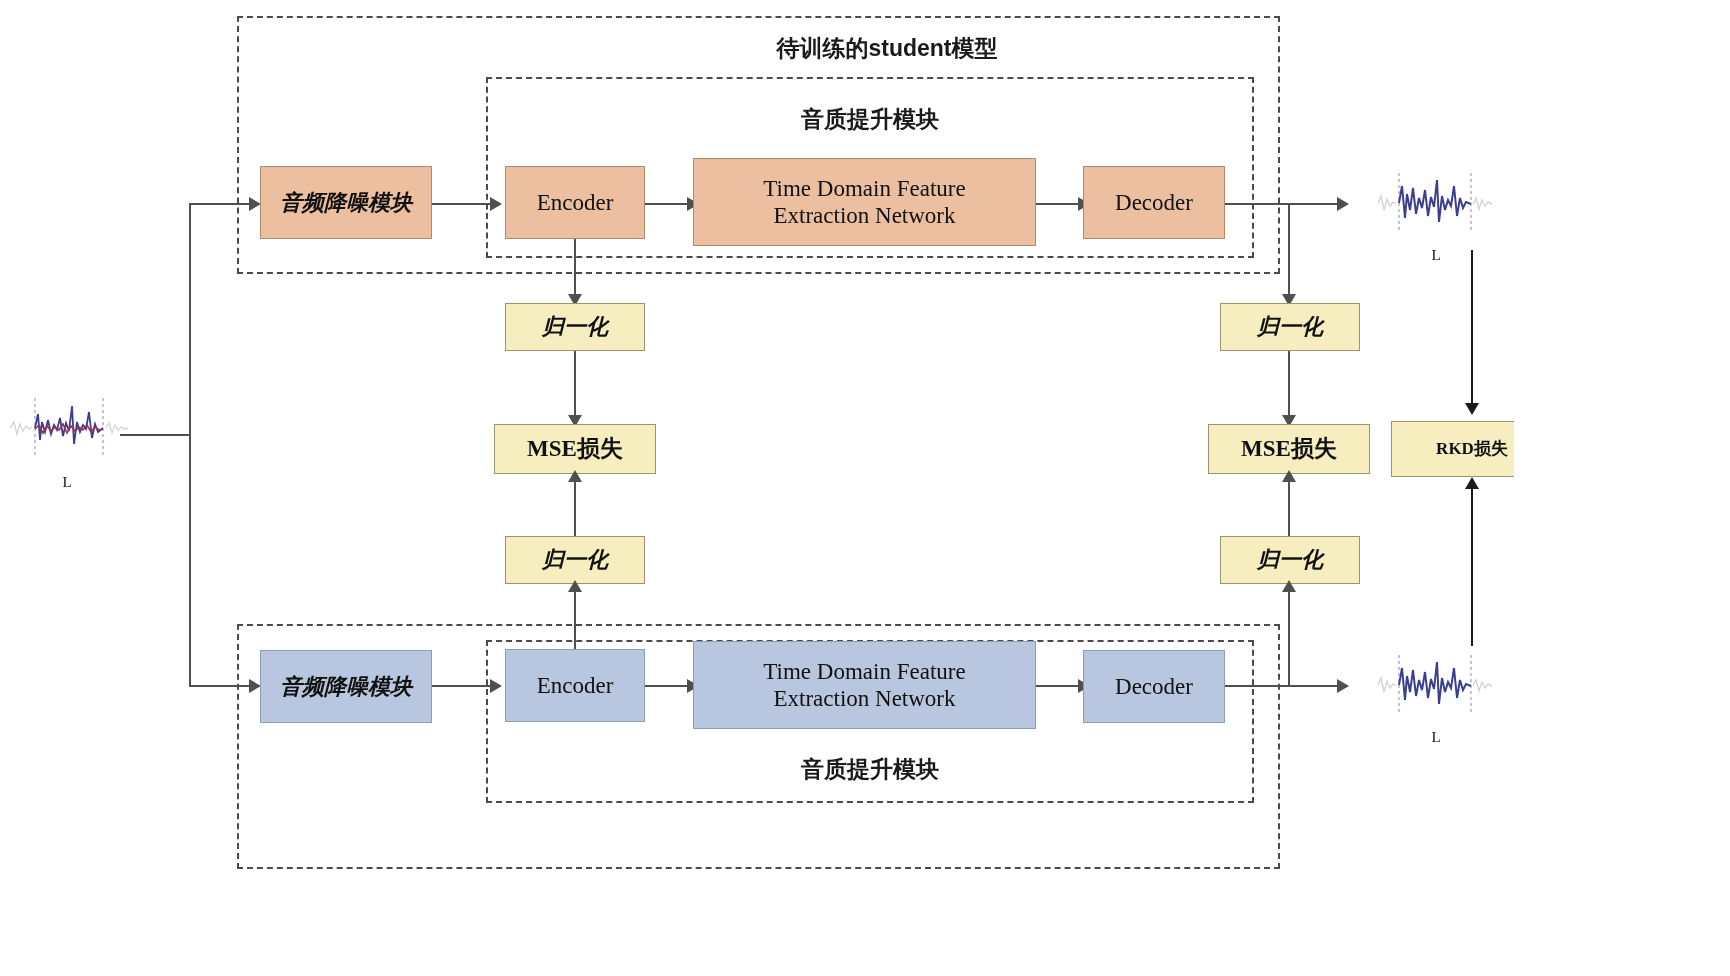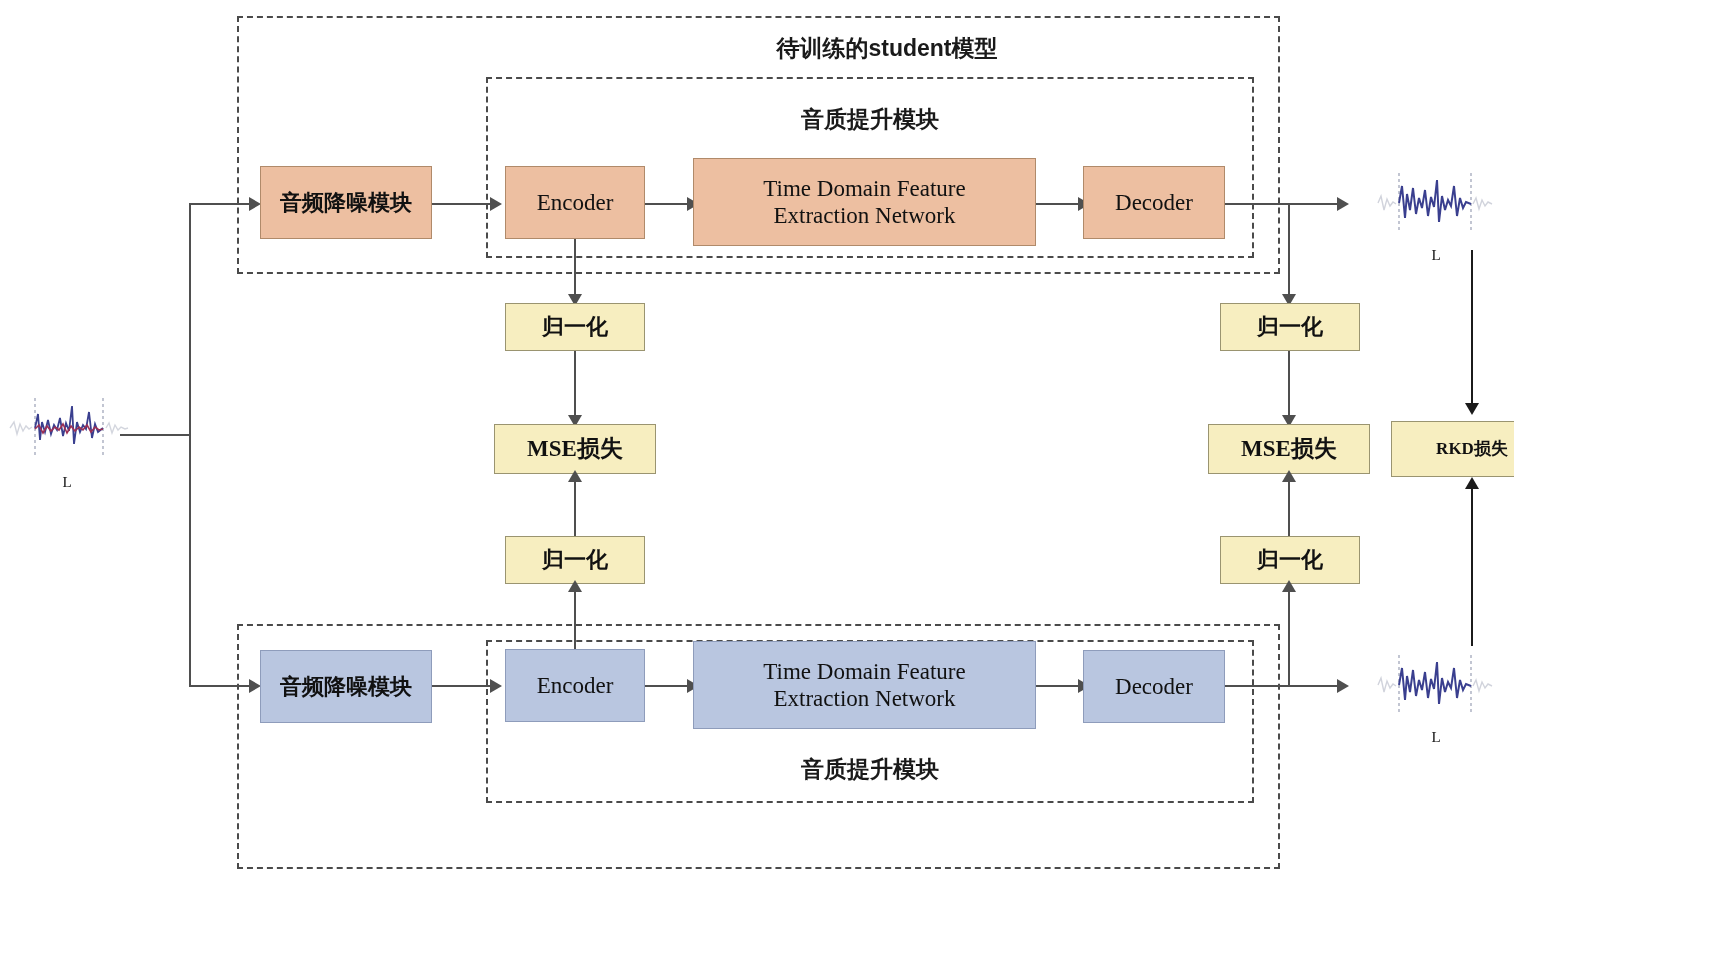--- a/index.html
+++ b/index.html
@@ -12,21 +12,21 @@
   .sec-label{position:absolute;text-align:center;color:#1a1a1a;
              font-family:"Liberation Sans", sans-serif;font-weight:600;white-space:nowrap;}
 
   .node{position:absolute;box-sizing:border-box;display:flex;align-items:center;
         justify-content:center;text-align:center;line-height:1.18;
         border:1px solid #8a8a7a;color:#111;}
   .node.student{background:#edbfa1;border-color:#b08a6a;}
   .node.teacher{background:#b9c6e0;border-color:#8e9cbb;}
   .node.loss{background:#f7eec0;border-color:#9a9470;}
 
-  .node .t-cn{font-family:"Liberation Sans", sans-serif;font-weight:600;}
+  .node .t-cn{font-family:"Liberation Sans", sans-serif;font-weight:600;font-style:italic;}
   .node .t-en{font-family:"Liberation Serif", serif;}
   .node .t-mix{font-family:"Liberation Serif", serif;font-weight:600;}
 
   .line{position:absolute;background:#4f4f4f;}
   .line.h{height:2px;}
   .line.v{width:2px;}
   .line.dk{background:#1b1b1b;}
 
   .arrow{position:absolute;width:0;height:0;}
   .arrow.right{border-top:7px solid transparent;border-bottom:7px solid transparent;border-left:12px solid #4f4f4f;}

